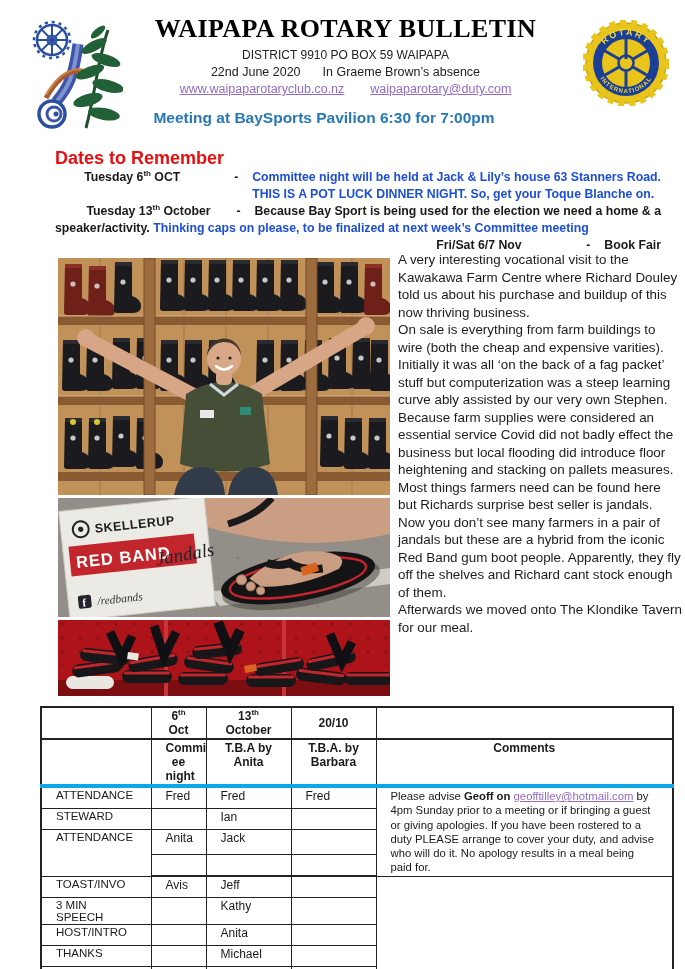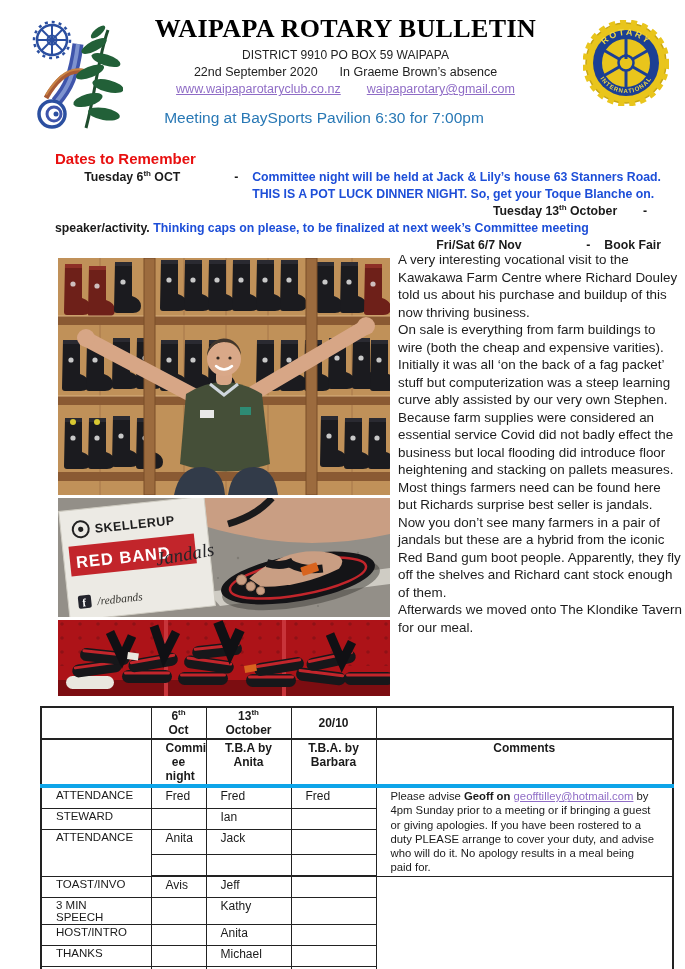--- a/index.html
+++ b/index.html
@@ -8,29 +8,29 @@
 
   
   .hc { position:absolute; left:118px; top:14px; width:455px; text-align:center; }
   .title { font-family:"Liberation Serif", serif; font-weight:bold; font-size:26px;
            letter-spacing:0.4px; color:#000; }
   .district { font-size:12px; margin-top:4px; color:#222; }
   .dateline { font-size:12.5px; margin-top:3px; color:#222; }
   .dateline .absence { margin-left:22px; }
   .links { font-size:12.5px; margin-top:3px; }
   .links a { color:#8f6cc6; text-decoration:underline; margin:0 13px; cursor:pointer; }
-  .meeting { margin-top:13px; font-weight:normal; font-size:15.5px; color:#2878b5;
+  .meeting { margin-top:13px; font-weight:bold; font-size:15.5px; color:#2878b5;
              transform:translateX(-28px);padding-left:13px; }
   .logo-left { position:absolute; left:28px; top:16px; }
   .logo-right { position:absolute; left:583px; top:20px; }
 
   
   .dates { position:absolute; left:55px; top:150px; width:606px; font-size:12.3px;
            font-weight:bold; line-height:17px; }
-  .d-head { color:#e80f0f; font-size:15px; margin-bottom:2px; }
+  .d-head { color:#e80f0f; font-size:18px; margin-bottom:2px; }
   .d-row { display:flex;justify-content:flex-end; }
   .d-label { width:150px; flex:0 0 150px; }
   .d-dash { width:18px; flex:0 0 18px; }
   .red { color:#1d4ed8; }
   sup { font-size:8px; vertical-align:super; line-height:0; }
 
   
   .photos { position:absolute; left:58px; top:258px; width:332px; }
   .ph { display:block; margin:0 0 3px 0; }
 
@@ -105,24 +105,24 @@
       <ellipse cx="60" cy="84" rx="15" ry="6" transform="rotate(-16 60 84)"></ellipse>
       <ellipse cx="76" cy="98" rx="16" ry="6" transform="rotate(10 76 98)"></ellipse>
       <ellipse cx="70" cy="16" rx="9" ry="3.6" transform="rotate(-40 70 16)"></ellipse>
     </g>
   </svg>
 
   <div class="hc">
     <div class="title">WAIPAPA ROTARY BULLETIN</div>
     <div class="district">DISTRICT 9910 PO BOX 59 WAIPAPA</div>
     <div class="dateline">
-      <span>22nd September 2020</span><span class="absence">In Graeme Brown’s absence</span>
+      <span>22nd June 2020</span><span class="absence">In Graeme Brown’s absence</span>
     </div>
     <div class="links">
-      <a href="#">www.waipaparotaryclub.co.nz</a><a href="#">waipaparotary@gmail.com</a>
+      <a href="#">www.waipaparotaryclub.co.nz</a><a href="#">waipaparotary@duty.com</a>
     </div>
     <div class="meeting">Meeting at BaySports Pavilion 6:30 for 7:00pm</div>
   </div>
 
   <svg class="logo-right" width="86" height="86" viewBox="0 0 86 86">
     <circle cx="43" cy="43" r="40" fill="#e9c51c" stroke="#c7a512" stroke-width="1.5"></circle>
     <circle cx="43" cy="43" r="41" fill="none" stroke="#e9c51c" stroke-width="5" stroke-dasharray="6 5"></circle>
     <circle cx="43" cy="43" r="33" fill="#1b3f94"></circle>
     <circle cx="43" cy="43" r="25" fill="#e9c51c"></circle>
     <circle cx="43" cy="43" r="25" fill="none" stroke="#1b3f94" stroke-width="2"></circle>
@@ -153,20 +153,21 @@
       <span class="d-dash">-</span>
       <span class="red">
         <span>Committee night will be held at Jack &amp; Lily’s house 63 Stanners Road.</span><br>
         <span>THIS IS A POT LUCK DINNER NIGHT. So, get your Toque Blanche on.</span>
       </span>
     </div>
 
     <div class="d-row">
       <span class="d-label"><span>Tuesday 13</span><sup>th</sup><span> October</span></span>
       <span class="d-dash">-</span>
+      <span>Because Bay Sport is being used for the election we need a home &amp; a</span>
     </div>
     <div>
       <span>speaker/activity.</span>
       <span class="red">Thinking caps on please, to be finalized at next week’s Committee meeting</span>
     </div>
 
     <div class="d-row">
       <span class="d-label">Fri/Sat 6/7 Nov</span>
       <span class="d-dash">-</span>
       <span>Book Fair</span>

